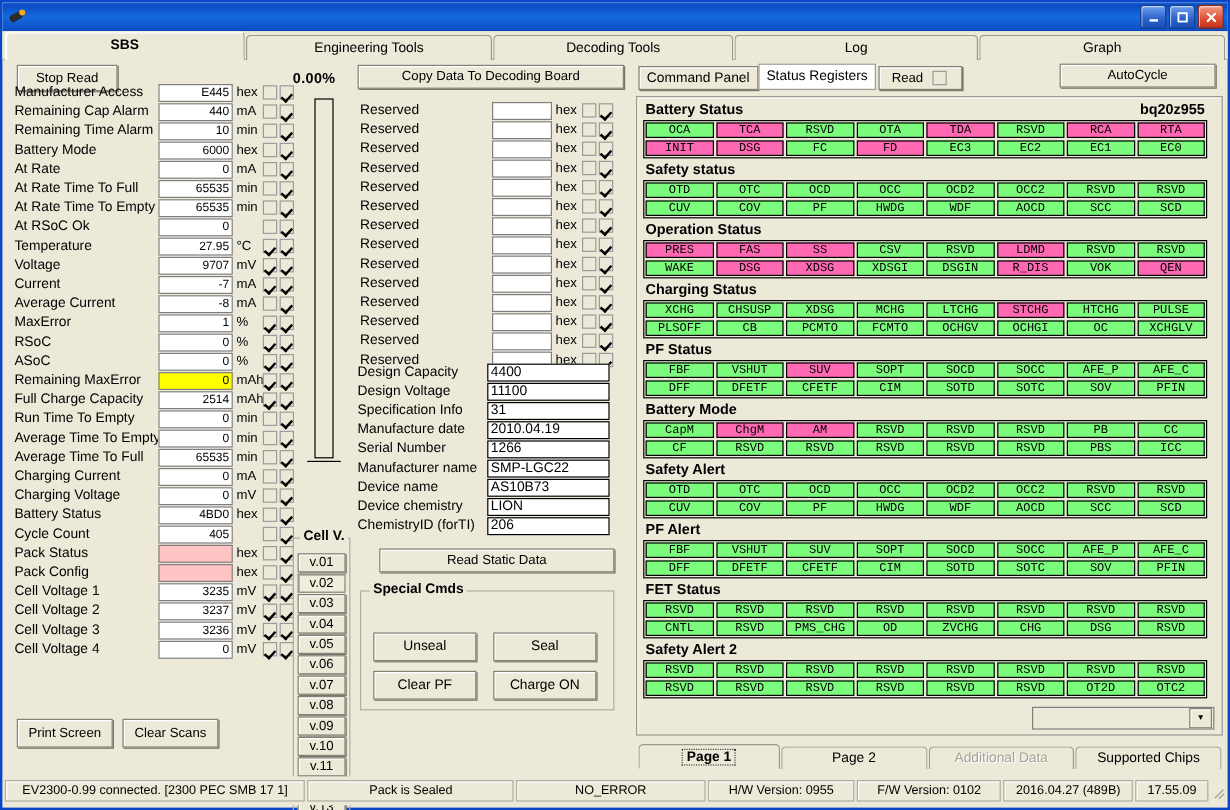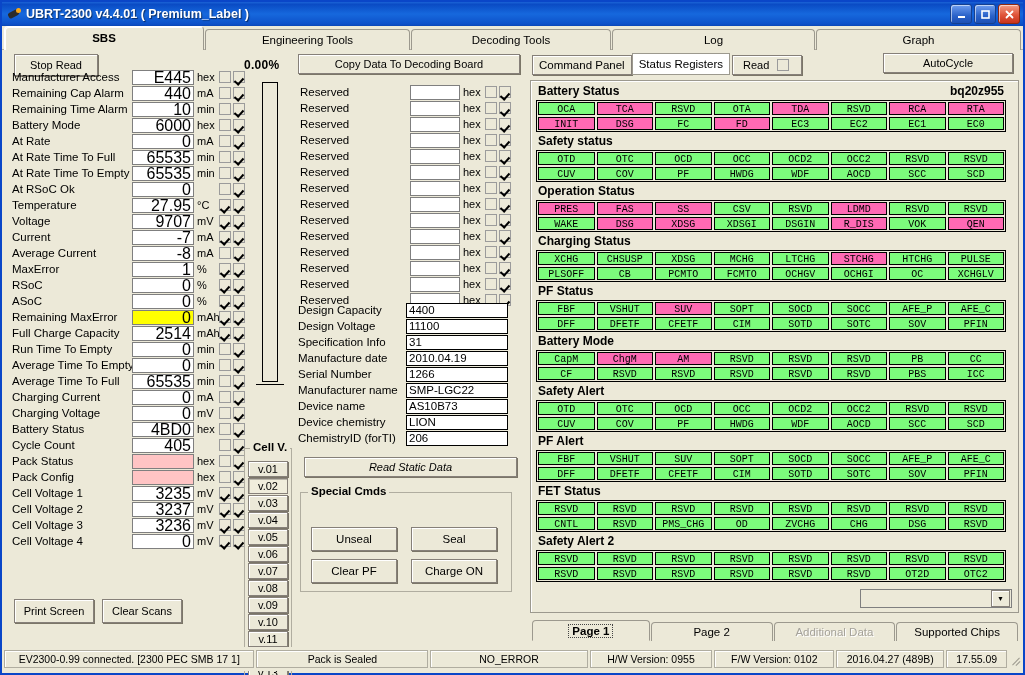--- a/index.html
+++ b/index.html
@@ -78,21 +78,21 @@
   
   .leftpanel{position:absolute;left:0;top:0;width:232px;bottom:0;}
   .stopread{position:absolute;left:10px;top:2px;width:84px;height:22px;}
   .pct{position:absolute;left:240px;top:6px;font-weight:bold;font-size:12px;letter-spacing:.3px;}
   .rowlist{position:absolute;left:4px;top:17px;}
   .drow{height:16px;display:flex;align-items:center;}
   .dlabel{width:120px;font-size:11.5px;padding-left:4px;white-space:nowrap;overflow:hidden;}
   .dval{
     width:62px;height:15px;box-sizing:border-box;
     border:1px solid #7f7f7f;background:#fff;
-    text-align:right;padding-right:2px;font-size:16px;line-height:13px;
+    text-align:right;padding-right:2px;font-size:10px;line-height:13px;
     font-family:"Liberation Sans",sans-serif;
   }
   .dval.yellow{background:#ffff00;}
   .dval.pink{background:#ffc4c4;}
   .dunit{width:22px;padding-left:3px;font-size:11px;}
   .cbx{
     width:12px;height:12px;box-sizing:border-box;border:1px solid #9b9b9b;
     background:#ece9d8;position:relative;margin-right:2px;flex:0 0 auto;
   }
   .cbx.on:after{
@@ -129,21 +129,21 @@
     width:50px;height:15px;box-sizing:border-box;border:1px solid #7f7f7f;background:#fff;
   }
   .statics{position:absolute;left:2px;top:250px;}
   .srow{height:16px;display:flex;align-items:center;}
   .slabel{width:108px;font-size:11.5px;}
   .sval{
     width:102px;height:15px;box-sizing:border-box;border:1px solid #000;
     background:#fff;font-size:11.5px;line-height:13px;padding-left:2px;
     font-family:"Liberation Sans",sans-serif;overflow:hidden;white-space:nowrap;
   }
-  .readstatic{position:absolute;left:8px;top:405px;width:213px;height:20px;font-style:italic;}
+  .readstatic{position:absolute;left:20px;top:405px;width:196px;height:20px;}
   .special{
     position:absolute;left:4px;top:440px;width:212px;height:100px;
     border:1px solid #b0ada0;box-sizing:border-box;
   }
   .special-title{
     position:absolute;left:12px;top:433px;background:#ece9d8;padding:0 3px;
     font-weight:bold;font-size:11.5px;
   }
   .special .btn{position:absolute;width:86px;height:24px;font-size:11.5px;}
   
@@ -231,21 +231,20 @@
   .sb-grip:before{width:10px;height:1px;bottom:3px;right:0;transform:rotate(-45deg);}
   .sb-grip:after{width:6px;height:1px;bottom:1px;right:0;transform:rotate(-45deg);}
 </style>
 </head>
 <body>
 
 <div class="window">
 
   <div class="titlebar">
     <div class="title-icon"></div>
-    <div class="title-text">UBRT-2300 v4.4.01  ( Premium_Label )</div>
     <div class="title-btns">
       <div class="tbtn">
         <svg width="9" height="9" viewBox="0 0 9 9">
             <rect x="1" y="6" width="7" height="2" fill="#fff"></rect>
           </svg>
       </div>
       <div class="tbtn">
         <svg width="9" height="9" viewBox="0 0 9 9">
             <rect x="1" y="1" width="7" height="7" fill="none" stroke="#fff" stroke-width="1.6"></rect>
           </svg>

